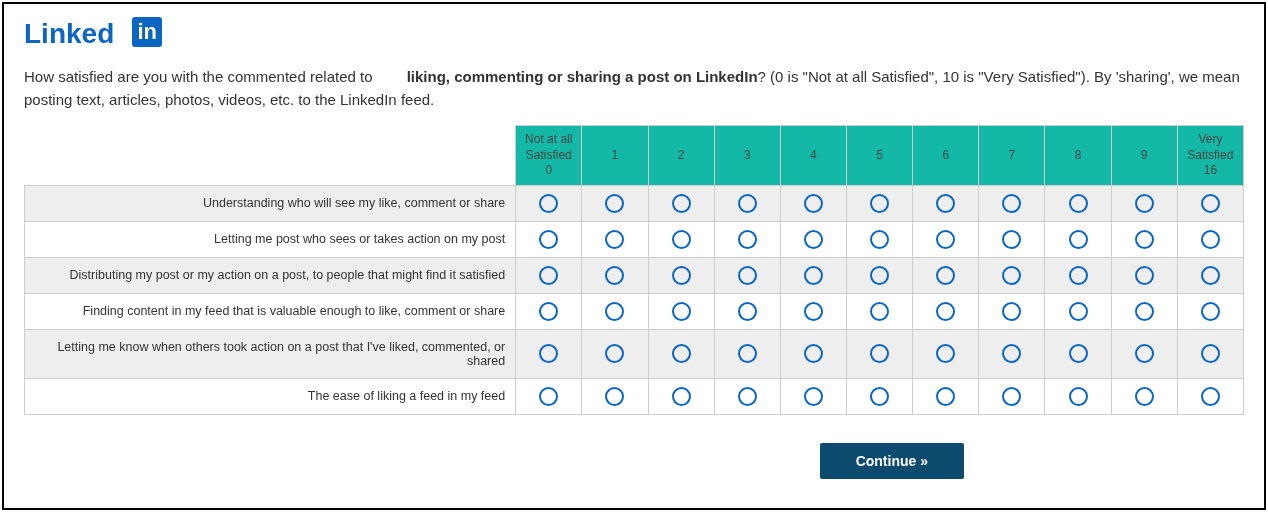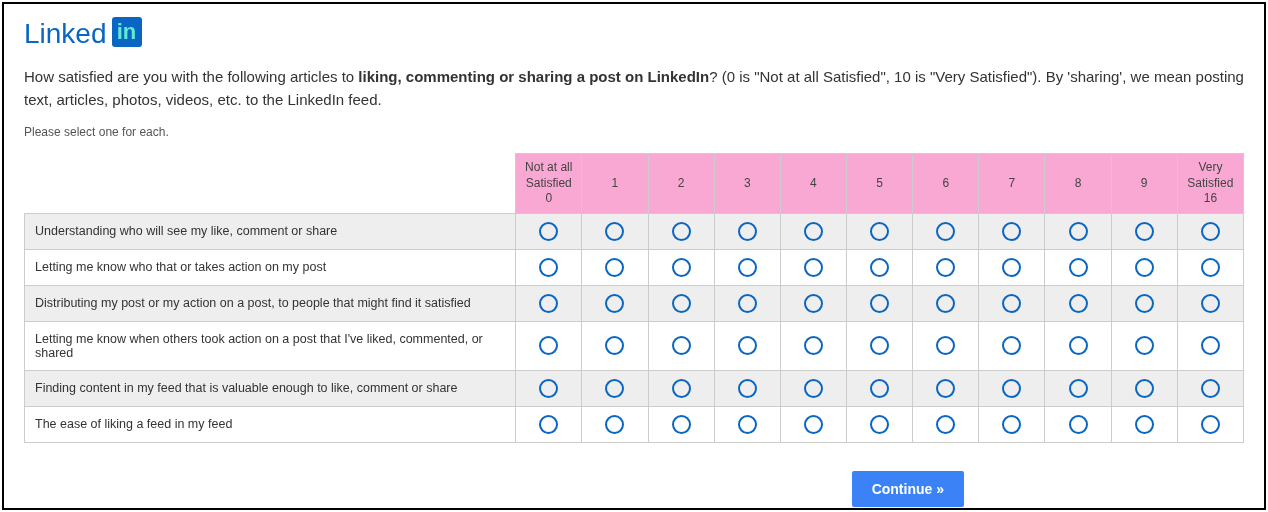--- a/index.html
+++ b/index.html
@@ -18,79 +18,80 @@
       height: 508px;
       margin: 2px;
       padding: 14px 20px;
       position: relative;
     }
     .logo {
       margin-bottom: 16px;
     }
     .logo-linked {
       font-size: 28px;
-      font-weight: normal;
+      font-weight: bold;
       color: #0a66c2;
       vertical-align: middle;
     }
     .logo-in {
       display: inline-flex;
       align-items: center;
       justify-content: center;
       background: #0a66c2;
-      color: #5eead4;
+      color: #fef9c3;
       font-size: 22px;
       font-weight: bold;
       width: 30px;
       height: 30px;
       border-radius: 3px;
       vertical-align: middle;
-      margin-left: 5px;
+      margin-left: 18px;
       position: relative;
       top: -2px;
     }
     .question {
       font-size: 15px;
       color: #333;
       margin-bottom: 14px;
       line-height: 1.5;
     }
     .question b {
       font-weight: bold;
+      margin-left: 30px;
     }
     .instruction {
       font-size: 12px;
       color: #555;
       margin-bottom: 14px;
     }
     table {
       border-collapse: collapse;
       width: 100%;
       font-size: 12px;
     }
     th, td {
       border: 1px solid #ccc;
       text-align: center;
       padding: 0;
     }
     thead th {
-      background: #f9a8d4;
+      background: #14b8a6;
       color: #444;
       font-weight: normal;
       font-size: 12px;
       height: 48px;
       padding: 6px 4px;
       line-height: 1.3;
     }
     thead th.blank-header {
       background: #fff;
       border: none;
     }
     tbody td.row-label {
-      text-align: left;
+      text-align: right;
       padding: 10px 10px;
       color: #333;
       font-size: 12.5px;
       width: 490px;
     }
     tbody tr:nth-child(odd) td {
       background: #eee;
     }
     tbody tr:nth-child(even) td {
       background: #fff;
@@ -107,44 +108,43 @@
       border-radius: 50%;
       cursor: pointer;
       vertical-align: middle;
     }
     .button-wrap {
       text-align: right;
       margin-top: 28px;
       padding-right: 280px;
     }
     .continue-btn {
-      background: #3b82f6;
+      background: #0c4a6e;
       color: #fff;
       border: none;
-      padding: 10px 20px;
+      padding: 10px 36px;
       font-size: 14px;
       font-weight: bold;
       border-radius: 2px;
       cursor: pointer;
     }
   </style>
 </head>
 <body>
 
 <div class="container">
 
   <div class="logo">
     <span class="logo-linked">Linked</span><span class="logo-in">in</span>
   </div>
 
   <p class="question">
-    <span>How satisfied are you with the following articles to </span><b>liking, commenting or sharing a post on LinkedIn</b><span>? (0 is "Not at all Satisfied", 10 is "Very Satisfied"). By 'sharing', we mean posting text, articles, photos, videos, etc. to the LinkedIn feed.</span>
+    <span>How satisfied are you with the commented related to </span><b>liking, commenting or sharing a post on LinkedIn</b><span>? (0 is "Not at all Satisfied", 10 is "Very Satisfied"). By 'sharing', we mean posting text, articles, photos, videos, etc. to the LinkedIn feed.</span>
   </p>
 
-  <p class="instruction">Please select one for each.</p>
 
   <table>
     <thead>
       <tr>
         <th class="blank-header"></th>
         <th>
           <span>Not at all</span><br>
           <span>Satisfied</span><br>
           <span>0</span>
         </th>
@@ -173,21 +173,21 @@
           <td class="radio-cell"><span class="radio-circle"></span></td>
           <td class="radio-cell"><span class="radio-circle"></span></td>
           <td class="radio-cell"><span class="radio-circle"></span></td>
           <td class="radio-cell"><span class="radio-circle"></span></td>
           <td class="radio-cell"><span class="radio-circle"></span></td>
           <td class="radio-cell"><span class="radio-circle"></span></td>
           <td class="radio-cell"><span class="radio-circle"></span></td>
           <td class="radio-cell"><span class="radio-circle"></span></td>
         </tr>
         <tr>
-          <td class="row-label">Letting me know who that or takes action on my post</td>
+          <td class="row-label">Letting me post who sees or takes action on my post</td>
           <td class="radio-cell"><span class="radio-circle"></span></td>
           <td class="radio-cell"><span class="radio-circle"></span></td>
           <td class="radio-cell"><span class="radio-circle"></span></td>
           <td class="radio-cell"><span class="radio-circle"></span></td>
           <td class="radio-cell"><span class="radio-circle"></span></td>
           <td class="radio-cell"><span class="radio-circle"></span></td>
           <td class="radio-cell"><span class="radio-circle"></span></td>
           <td class="radio-cell"><span class="radio-circle"></span></td>
           <td class="radio-cell"><span class="radio-circle"></span></td>
           <td class="radio-cell"><span class="radio-circle"></span></td>
@@ -201,35 +201,35 @@
           <td class="radio-cell"><span class="radio-circle"></span></td>
           <td class="radio-cell"><span class="radio-circle"></span></td>
           <td class="radio-cell"><span class="radio-circle"></span></td>
           <td class="radio-cell"><span class="radio-circle"></span></td>
           <td class="radio-cell"><span class="radio-circle"></span></td>
           <td class="radio-cell"><span class="radio-circle"></span></td>
           <td class="radio-cell"><span class="radio-circle"></span></td>
           <td class="radio-cell"><span class="radio-circle"></span></td>
         </tr>
         <tr>
+          <td class="row-label">Finding content in my feed that is valuable enough to like, comment or share</td>
+          <td class="radio-cell"><span class="radio-circle"></span></td>
+          <td class="radio-cell"><span class="radio-circle"></span></td>
+          <td class="radio-cell"><span class="radio-circle"></span></td>
+          <td class="radio-cell"><span class="radio-circle"></span></td>
+          <td class="radio-cell"><span class="radio-circle"></span></td>
+          <td class="radio-cell"><span class="radio-circle"></span></td>
+          <td class="radio-cell"><span class="radio-circle"></span></td>
+          <td class="radio-cell"><span class="radio-circle"></span></td>
+          <td class="radio-cell"><span class="radio-circle"></span></td>
+          <td class="radio-cell"><span class="radio-circle"></span></td>
+          <td class="radio-cell"><span class="radio-circle"></span></td>
+        </tr>
+        <tr>
           <td class="row-label">Letting me know when others took action on a post that I've liked, commented, or shared</td>
-          <td class="radio-cell"><span class="radio-circle"></span></td>
-          <td class="radio-cell"><span class="radio-circle"></span></td>
-          <td class="radio-cell"><span class="radio-circle"></span></td>
-          <td class="radio-cell"><span class="radio-circle"></span></td>
-          <td class="radio-cell"><span class="radio-circle"></span></td>
-          <td class="radio-cell"><span class="radio-circle"></span></td>
-          <td class="radio-cell"><span class="radio-circle"></span></td>
-          <td class="radio-cell"><span class="radio-circle"></span></td>
-          <td class="radio-cell"><span class="radio-circle"></span></td>
-          <td class="radio-cell"><span class="radio-circle"></span></td>
-          <td class="radio-cell"><span class="radio-circle"></span></td>
-        </tr>
-        <tr>
-          <td class="row-label">Finding content in my feed that is valuable enough to like, comment or share</td>
           <td class="radio-cell"><span class="radio-circle"></span></td>
           <td class="radio-cell"><span class="radio-circle"></span></td>
           <td class="radio-cell"><span class="radio-circle"></span></td>
           <td class="radio-cell"><span class="radio-circle"></span></td>
           <td class="radio-cell"><span class="radio-circle"></span></td>
           <td class="radio-cell"><span class="radio-circle"></span></td>
           <td class="radio-cell"><span class="radio-circle"></span></td>
           <td class="radio-cell"><span class="radio-circle"></span></td>
           <td class="radio-cell"><span class="radio-circle"></span></td>
           <td class="radio-cell"><span class="radio-circle"></span></td>

